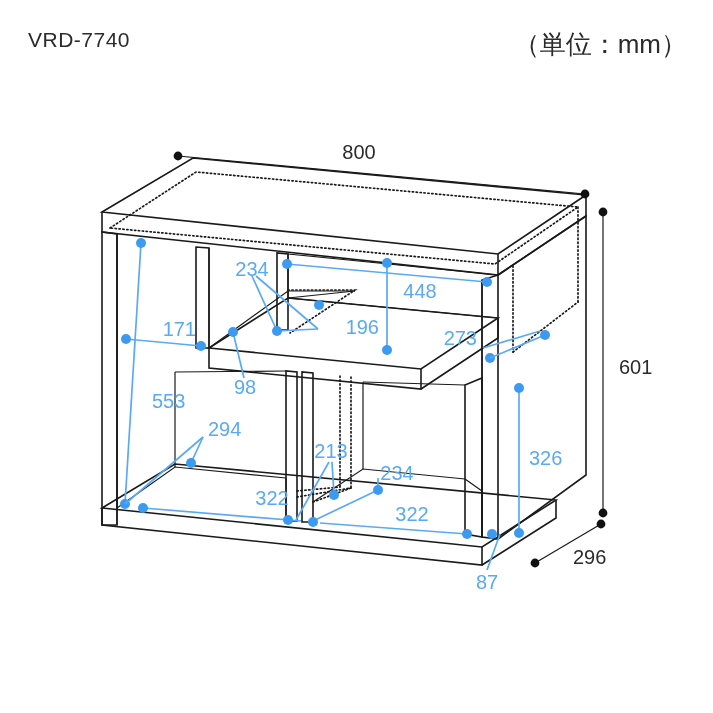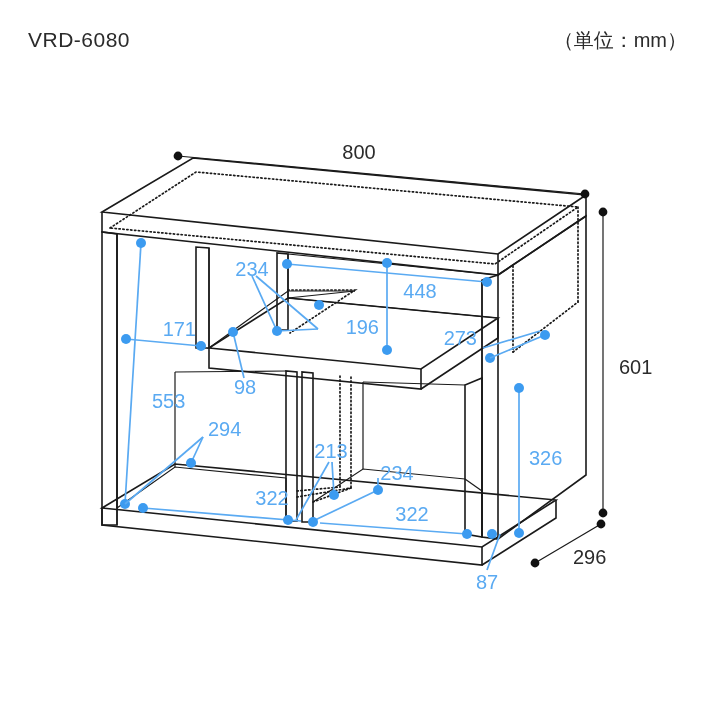--- a/index.html
+++ b/index.html
@@ -26,21 +26,21 @@
     top: 28px;
     font-size: 21px;
     color: #2b2b2b;
     letter-spacing: 0.5px;
     white-space: nowrap;
   }
   .hdr-unit {
     position: absolute;
     right: 26px;
     top: 27px;
-    font-size: 20px;
+    font-size: 26px;
     color: #2b2b2b;
     white-space: nowrap;
   }
   svg.drawing {
     position: absolute;
     left: 0;
     top: 0;
     width: 713px;
     height: 713px;
   }
@@ -52,21 +52,21 @@
   .bl { stroke: #5aaaf2; stroke-width: 1.7; fill: none; }
   .bldot { fill: #3c9bf0; }
   .bltxt { fill: #5aaaf2; font-size: 20px; font-family: "Liberation Sans", "DejaVu Sans", sans-serif; }
   .bktxt { fill: #2b2b2b; font-size: 20px; font-family: "Liberation Sans", "DejaVu Sans", sans-serif; }
 </style>
 </head>
 <body>
 
 <div id="sheet">
 
-  <div class="hdr-title">VRD-6080</div>
+  <div class="hdr-title">VRD-7740</div>
   <div class="hdr-unit">（単位：mm）</div>
 
   <svg class="drawing" viewBox="0 0 713 713">
 
     <g>
 
       <path class="ol" d="M 102,212 L 193,158 L 586,195 L 498,254 Z"></path>
 
       <path class="ol" d="M 102,212 L 102,232 L 498,275 L 498,254"></path>
 

